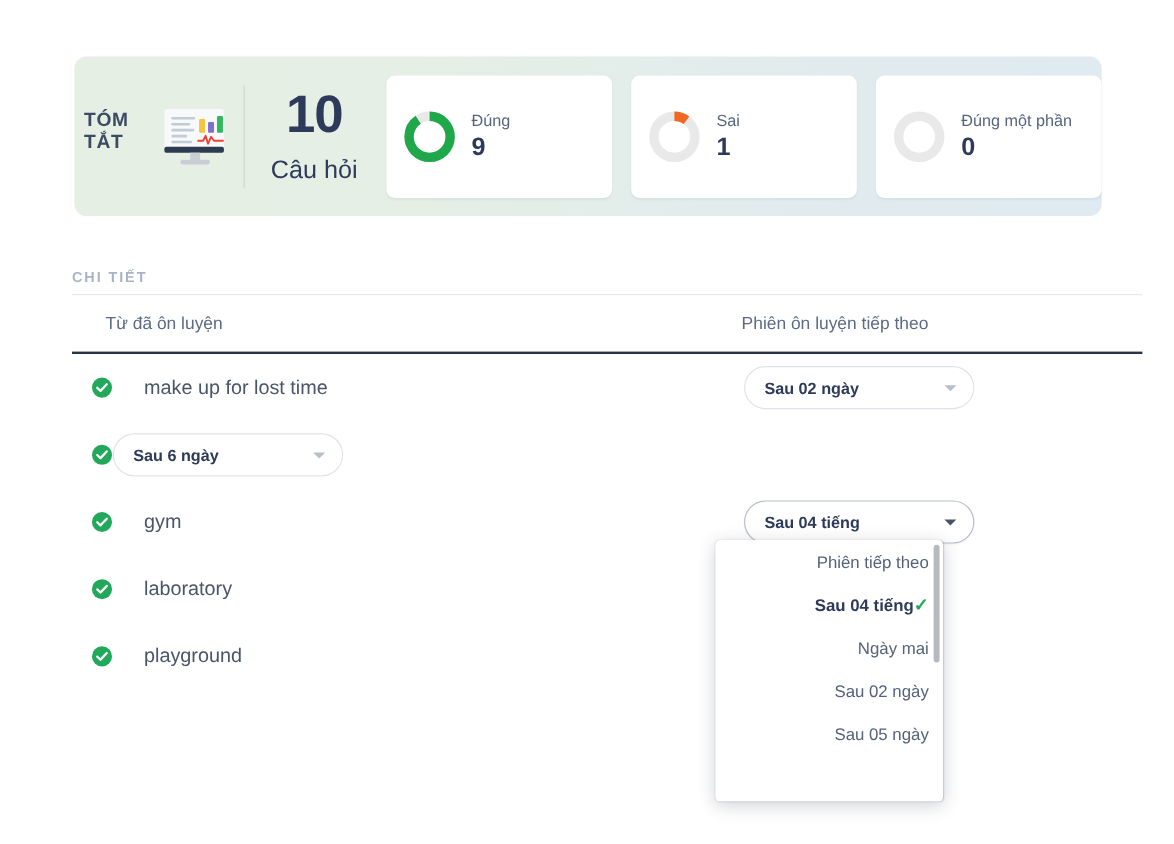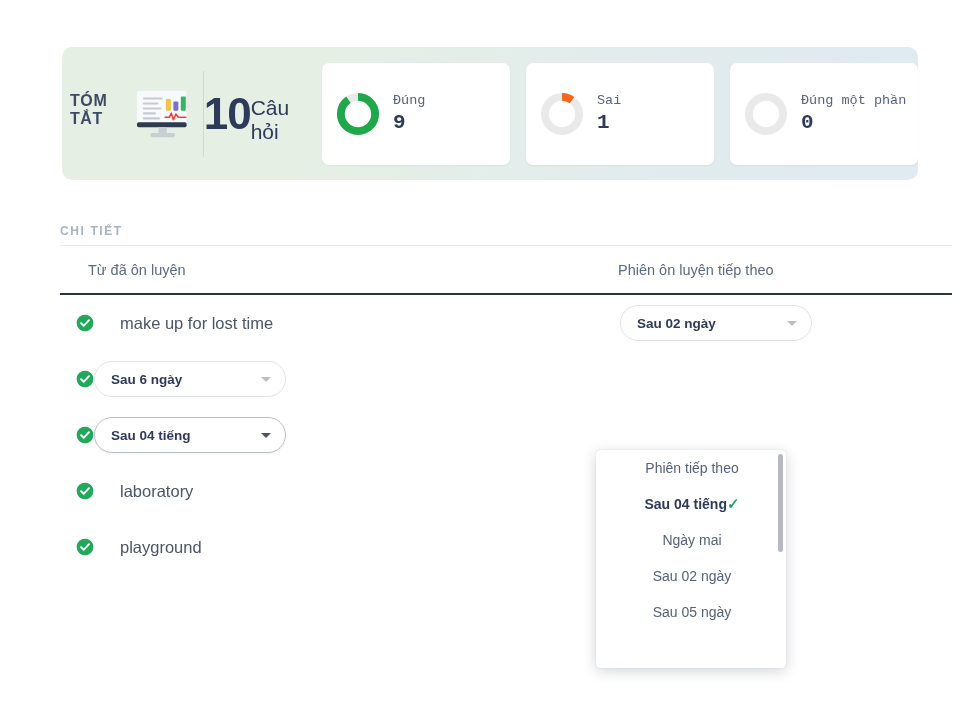--- a/index.html
+++ b/index.html
@@ -54,41 +54,41 @@
   .vdivider {
     width: 1px;
     height: 86px;
     background: #cfdccd;
     margin: 0 0 0 6px;
   }
 
   .summary-count {
     width: 132px;
     display: flex;
+    flex-direction: column;
     align-items: center;
     justify-content: center;
   }
   .count-num {
     font-size: 44px;
     font-weight: bold;
     color: #2e3a59;
     line-height: 1;
     letter-spacing: -1px;
   }
   .count-label {
     font-size: 21px;
     color: #2e3a59;
     margin-top: 12px;
   }
 
   .stat-cards {
     display: flex;
     gap: 16px;
     margin-left: 2px;
-    font-family: Liberation Mono, monospace;
   }
 
   .stat-card {
     width: 188px;
     height: 102px;
     background: #ffffff;
     border-radius: 7px;
     display: flex;
     align-items: center;
     padding-left: 14px;
@@ -223,21 +223,21 @@
     z-index: 40;
   }
 
   .menu-item {
     height: 36px;
     display: flex;
     align-items: center;
     padding: 0 12px 0 14px;
     font-size: 14px;
     color: #56627a;
-    justify-content: center;
+    justify-content: flex-end;
     cursor: pointer;
   }
   .menu-item.selected {
     font-weight: bold;
     color: #2e3a59;
   }
   .menu-check { color: #22a85a; font-size: 15px; font-weight: bold; }
 
   .menu-scrollbar {
     position: absolute;
@@ -356,20 +356,21 @@
           <span class="caret"></span>
         </div>
       </div>
     </div>
 
     <div class="row">
       <svg class="check-circle" viewBox="0 0 20 20">
         <circle cx="10" cy="10" r="9.3" fill="#22a85a"></circle>
         <path d="M5.6 10.2 L8.6 13.1 L14.4 6.9" fill="none" stroke="#ffffff" stroke-width="2.1" stroke-linecap="round" stroke-linejoin="round"></path>
       </svg>
+      <div class="word">gym</div>
       <div class="select-wrap">
         <div class="select-box active">
           <span>Sau 04 tiếng</span>
           <span class="caret"></span>
         </div>
       </div>
     </div>
 
     <div class="row">
       <svg class="check-circle" viewBox="0 0 20 20">

